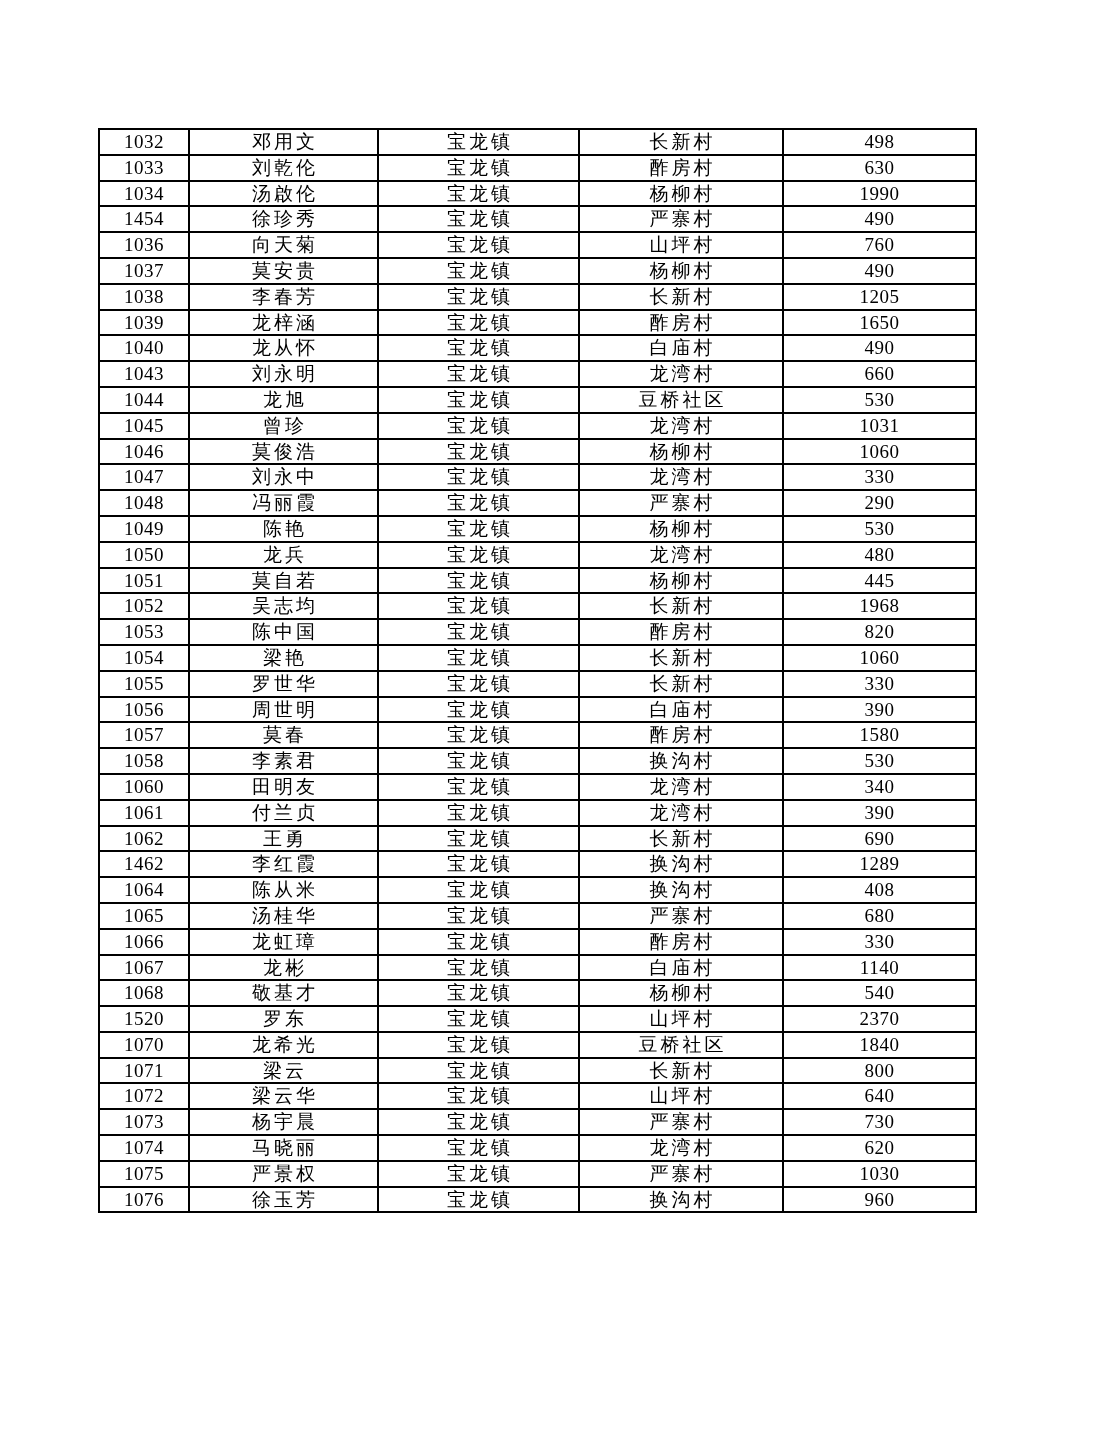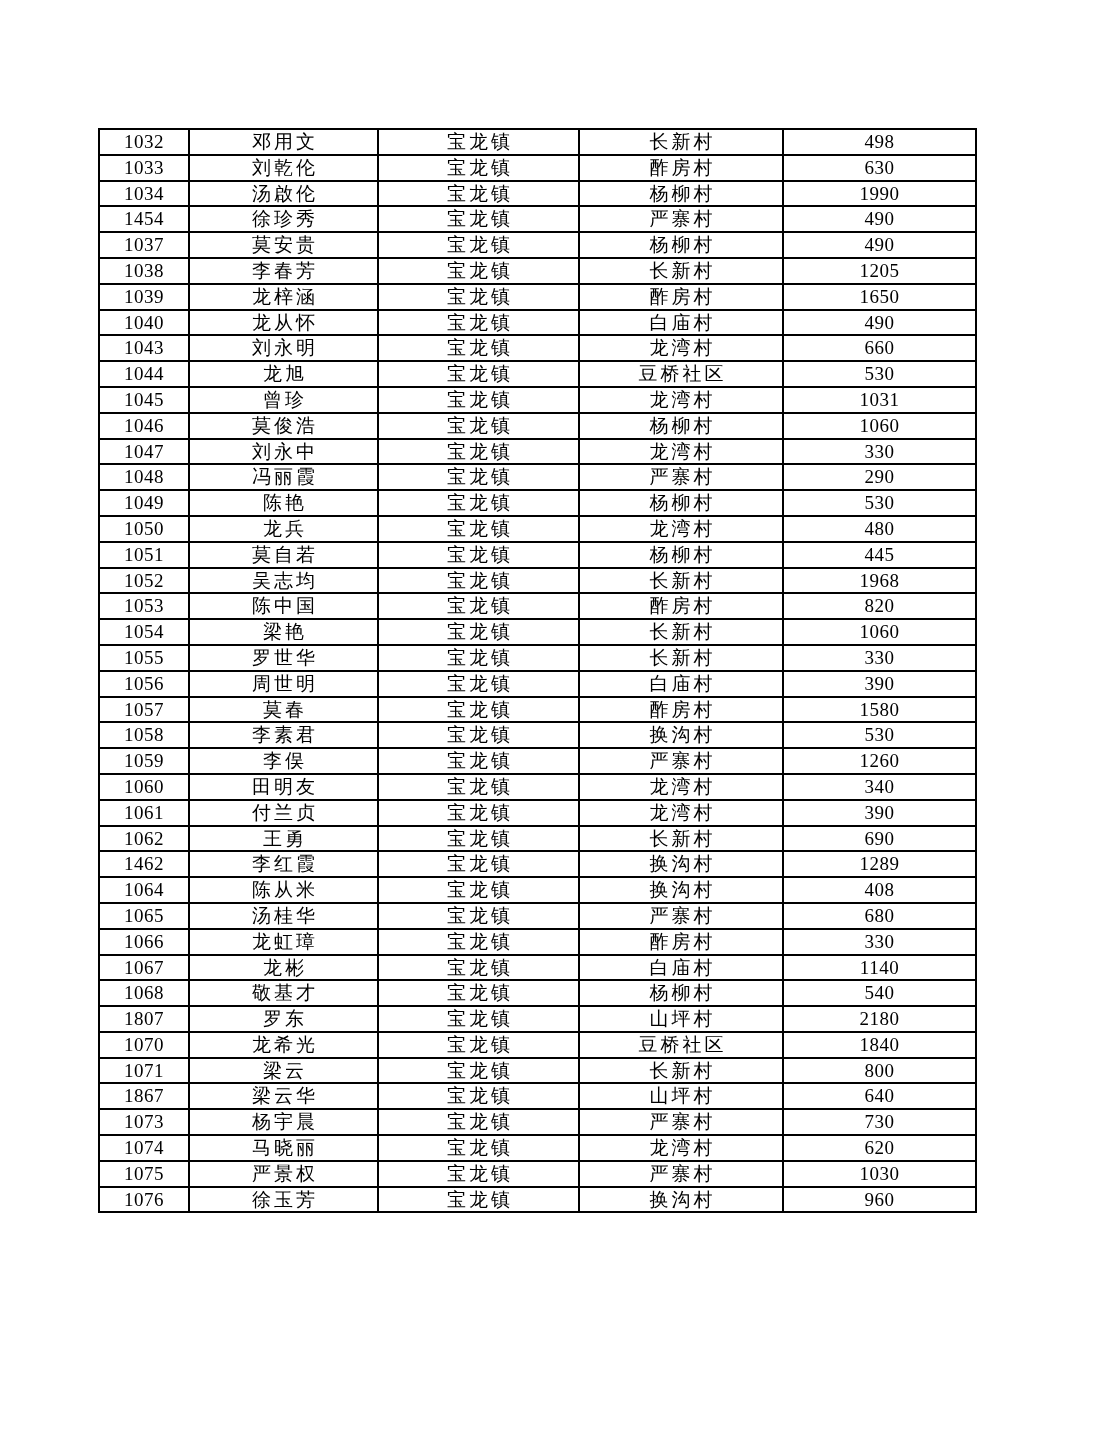--- a/index.html
+++ b/index.html
@@ -89,20 +89,27 @@
           <td class="num">1990</td>
         </tr>
         <tr>
           <td class="num">1454</td>
           <td class="cjk">徐珍秀</td>
           <td class="cjk">宝龙镇</td>
           <td class="cjk">严寨村</td>
           <td class="num">490</td>
         </tr>
         <tr>
+          <td class="num">1036</td>
+          <td class="cjk">向天菊</td>
+          <td class="cjk">宝龙镇</td>
+          <td class="cjk">山坪村</td>
+          <td class="num">760</td>
+        </tr>
+        <tr>
           <td class="num">1037</td>
           <td class="cjk">莫安贵</td>
           <td class="cjk">宝龙镇</td>
           <td class="cjk">杨柳村</td>
           <td class="num">490</td>
         </tr>
         <tr>
           <td class="num">1038</td>
           <td class="cjk">李春芳</td>
           <td class="cjk">宝龙镇</td>
@@ -229,27 +236,20 @@
           <td class="num">1580</td>
         </tr>
         <tr>
           <td class="num">1058</td>
           <td class="cjk">李素君</td>
           <td class="cjk">宝龙镇</td>
           <td class="cjk">换沟村</td>
           <td class="num">530</td>
         </tr>
         <tr>
-          <td class="num">1059</td>
-          <td class="cjk">李俣</td>
-          <td class="cjk">宝龙镇</td>
-          <td class="cjk">严寨村</td>
-          <td class="num">1260</td>
-        </tr>
-        <tr>
           <td class="num">1060</td>
           <td class="cjk">田明友</td>
           <td class="cjk">宝龙镇</td>
           <td class="cjk">龙湾村</td>
           <td class="num">340</td>
         </tr>
         <tr>
           <td class="num">1061</td>
           <td class="cjk">付兰贞</td>
           <td class="cjk">宝龙镇</td>
@@ -299,42 +299,42 @@
           <td class="num">1140</td>
         </tr>
         <tr>
           <td class="num">1068</td>
           <td class="cjk">敬基才</td>
           <td class="cjk">宝龙镇</td>
           <td class="cjk">杨柳村</td>
           <td class="num">540</td>
         </tr>
         <tr>
-          <td class="num">1807</td>
+          <td class="num">1520</td>
           <td class="cjk">罗东</td>
           <td class="cjk">宝龙镇</td>
           <td class="cjk">山坪村</td>
-          <td class="num">2180</td>
+          <td class="num">2370</td>
         </tr>
         <tr>
           <td class="num">1070</td>
           <td class="cjk">龙希光</td>
           <td class="cjk">宝龙镇</td>
           <td class="cjk">豆桥社区</td>
           <td class="num">1840</td>
         </tr>
         <tr>
           <td class="num">1071</td>
           <td class="cjk">梁云</td>
           <td class="cjk">宝龙镇</td>
           <td class="cjk">长新村</td>
           <td class="num">800</td>
         </tr>
         <tr>
-          <td class="num">1867</td>
+          <td class="num">1072</td>
           <td class="cjk">梁云华</td>
           <td class="cjk">宝龙镇</td>
           <td class="cjk">山坪村</td>
           <td class="num">640</td>
         </tr>
         <tr>
           <td class="num">1073</td>
           <td class="cjk">杨宇晨</td>
           <td class="cjk">宝龙镇</td>
           <td class="cjk">严寨村</td>

